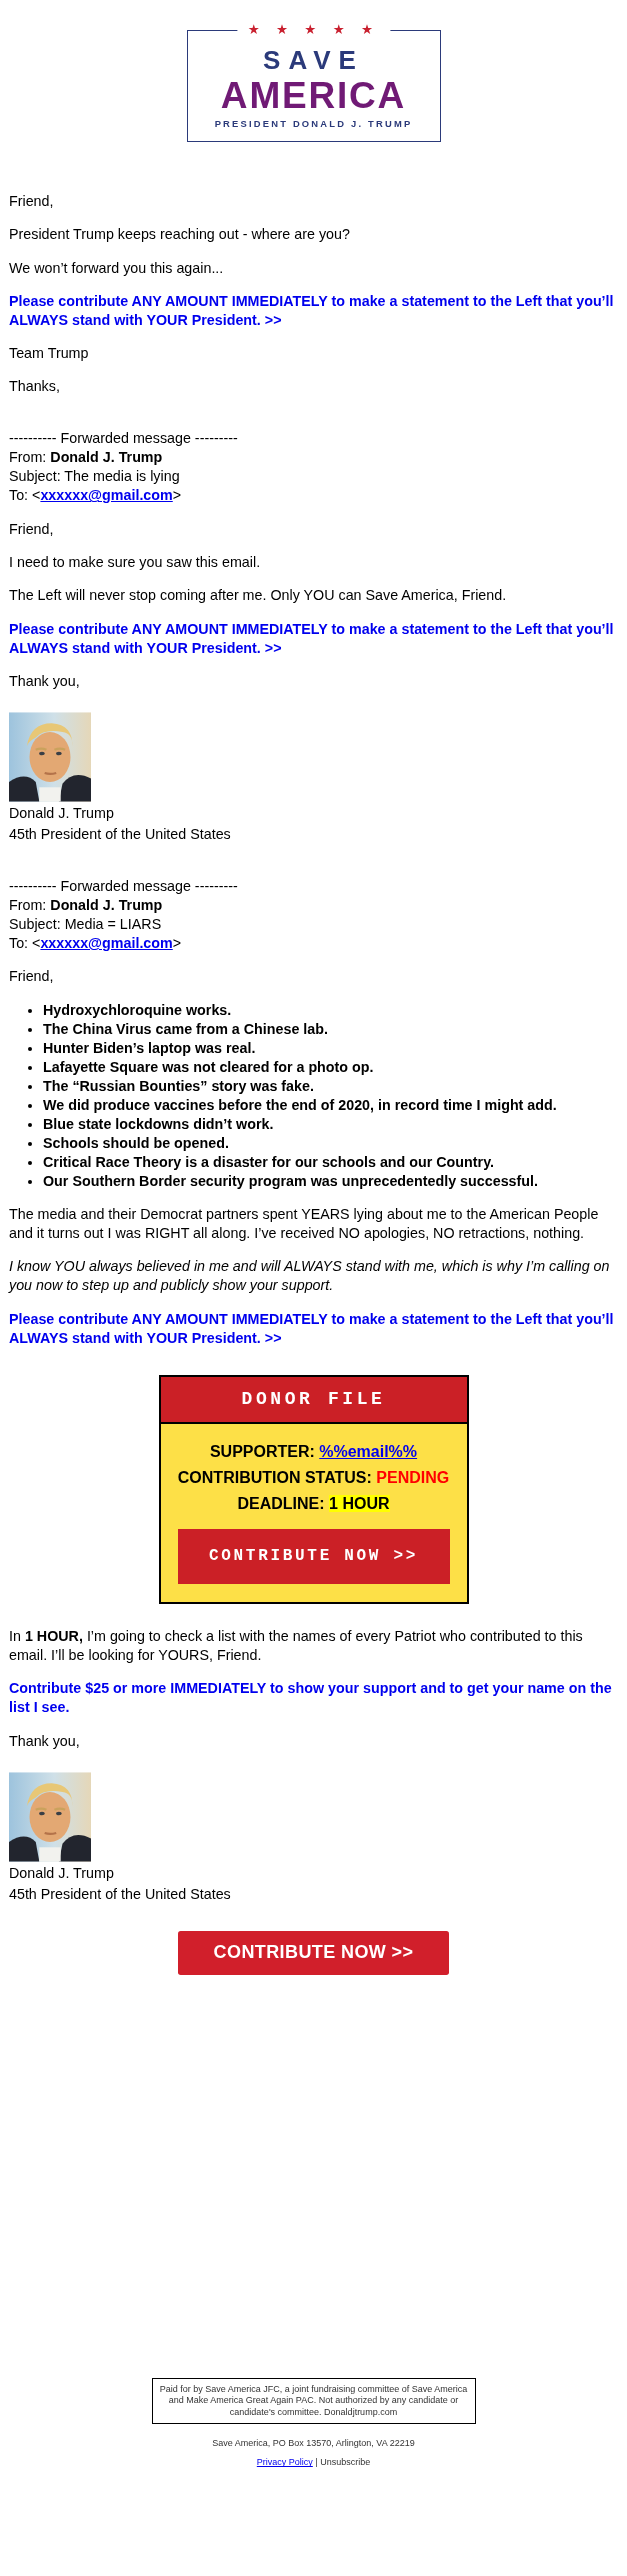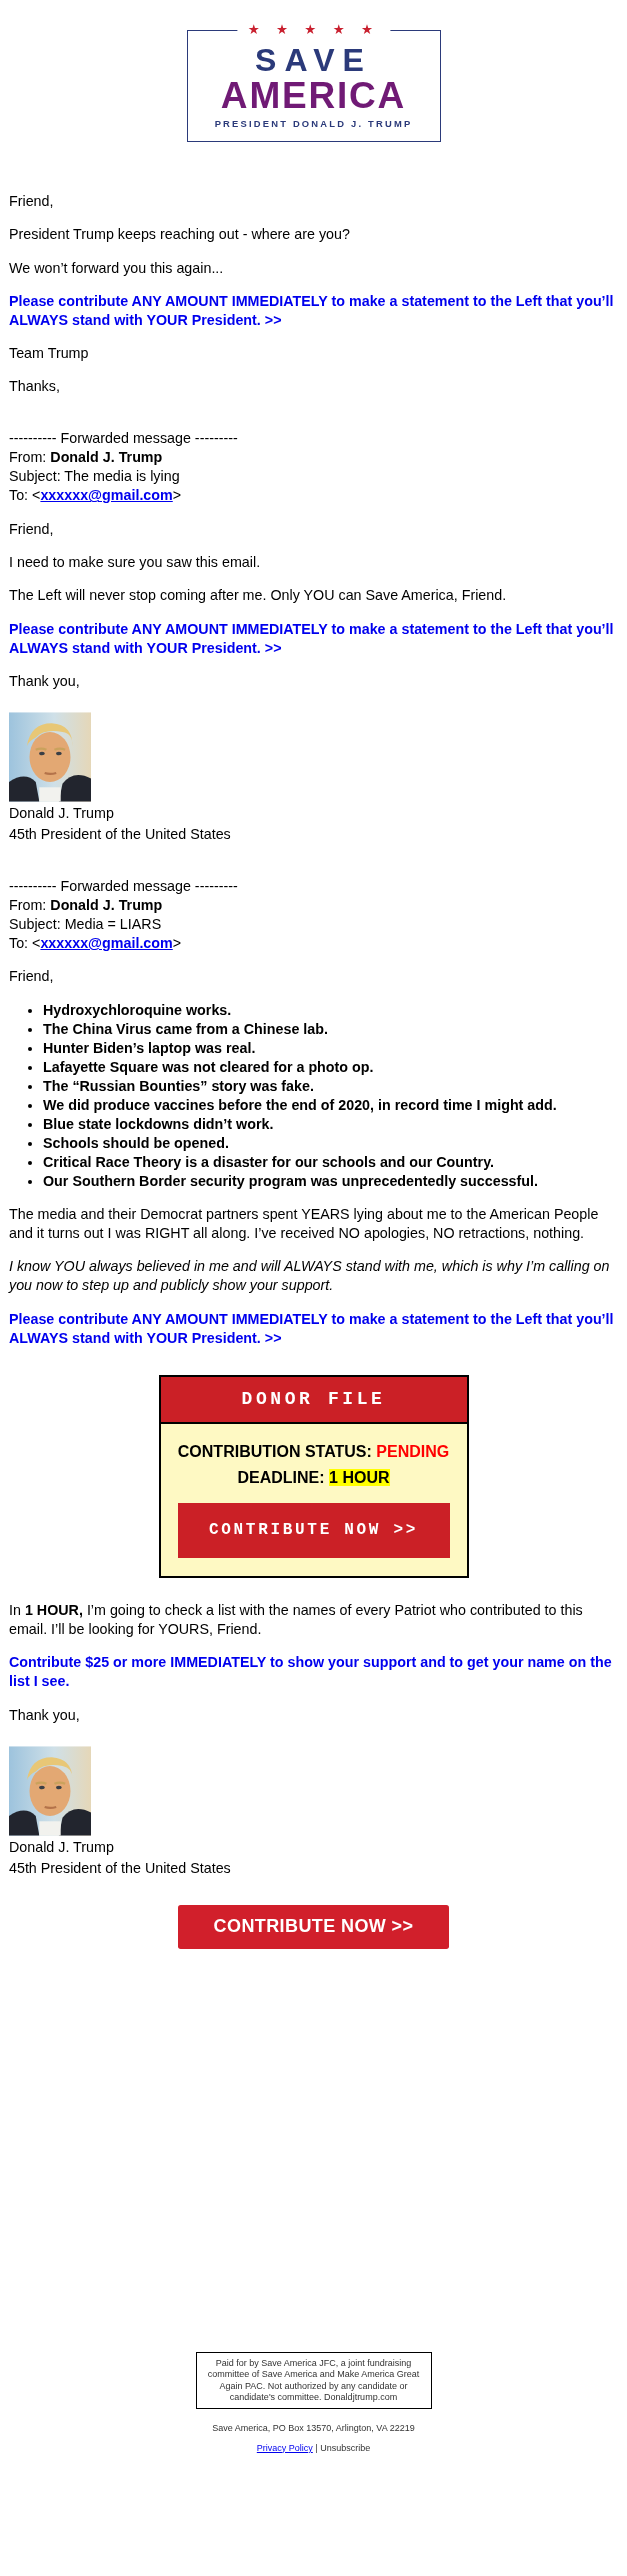--- a/index.html
+++ b/index.html
@@ -13,21 +13,21 @@
   .logo-wrap { text-align: center; }
   .logo-box {
     display: inline-block; position: relative; margin-top: 30px;
     width: 254px; border: 1.8px solid #2b3a7a; padding: 14.3px 0 11.6px;
   }
   .logo-stars {
     position: absolute; top: -10px; left: 50%; transform: translateX(-50%);
     background: #fff; padding: 0 10.8px; color: #c9202f; font-size: 13.4px;
     letter-spacing: 6.3px; white-space: nowrap; line-height: 18px;
   }
-  .logo-save { color: #2b3a7a; font-size: 32px; font-weight: bold; letter-spacing: 8px; line-height: 30.5px; }
+  .logo-save { color: #2b3a7a; font-size: 26px; font-weight: bold; letter-spacing: 8px; line-height: 30.5px; }
   .logo-america { color: #701a75; font-size: 37px; font-weight: bold; letter-spacing: 1.8px; line-height: 39px; }
   .logo-subtitle { color: #2b3a7a; font-size: 9.4px; font-weight: bold; letter-spacing: 2.2px; margin-top: 3.6px; }
 
   .first-para { margin-top: 50px; }
 
   a.cta { color: #0000ee; font-weight: bold; cursor: pointer; }
   a.email-link { color: #0000ee; font-weight: bold; text-decoration: underline; cursor: pointer; }
 
   .fwd-header { margin-top: 33px; }
   .fwd-header div { line-height: 19px; }
@@ -36,21 +36,21 @@
   .sig-line { line-height: 19px; margin: 1.8px 0 0; }
 
   ul.claims { margin: 14.3px 0; padding-left: 34px; }
   ul.claims li { font-weight: bold; line-height: 19px; }
 
   .underlined { }
   .italic-para { font-style: italic; }
 
   
   .donor-box {
-    width: 310px; margin: 27px auto 23px; border: 2.7px solid #000; background: #fef9c3;
+    width: 310px; margin: 27px auto 23px; border: 2.7px solid #000; background: #fde047;
   }
   .donor-header {
     background: #cb2026; color: #fff; text-align: center;
     font-family: "Liberation Mono", monospace; font-weight: bold;
     font-size: 18px; letter-spacing: 3.6px; padding: 13.4px 0;
     border-bottom: 2.7px solid #000;
   }
   .donor-body { padding: 14.3px 7.2px 18px; text-align: center; }
   .donor-line { font-size: 16px; font-weight: bold; line-height: 26px; }
   .pending { color: #ff0000; }
@@ -66,21 +66,21 @@
   .big-button-wrap { text-align: center; margin-top: 27px; }
   .big-button {
     display: inline-block; width: 271px; background: #d11f2b; color: #fff;
     font-weight: bold; font-size: 18px; letter-spacing: 0.4px;
     padding: 12.5px 0; border-radius: 2.7px; text-decoration: none; cursor: pointer;
   }
 
   
   .footer { margin-top: 403px; text-align: center; font-size: 9px; line-height: 11.2px; color: #333; }
   .footer-box {
-    width: 236px; margin: 14px auto; border: 0.9px solid #000; padding: 5.4px 7.2px; text-align: center;
+    width: 324px; margin: 14px auto; border: 0.9px solid #000; padding: 5.4px 7.2px; text-align: center;
   }
   .footer-address { margin-top: 13px; }
   .footer-links { margin-top: 8px; }
   .footer-links a.privacy { color: #0000ee; text-decoration: underline; cursor: pointer; }
   .footer-links .unsub { color: #333; cursor: pointer; }
 </style>
 </head>
 <body>
 
 <div class="page">
@@ -161,20 +161,21 @@
       <li>Our Southern Border security program was unprecedentedly successful.</li>
     </ul>
 
     <p><span>The media and their Democrat partners spent YEARS lying about me to the American People and it turns out I was RIGHT all along. </span><span class="underlined">I’ve received NO apologies, NO retractions, nothing.</span></p>
     <p class="italic-para">I know YOU always believed in me and will ALWAYS stand with me, which is why I’m calling on you now to step up and publicly show your support.</p>
     <p><a class="cta">Please contribute ANY AMOUNT IMMEDIATELY to make a statement to the Left that you’ll ALWAYS stand with YOUR President. &gt;&gt;</a></p>
 
     <div class="donor-box">
       <div class="donor-header">DONOR FILE</div>
       <div class="donor-body">
+        <div class="donor-line"><span>SUPPORTER: </span><a class="email-link">%%email%%</a></div>
         <div class="donor-line"><span>CONTRIBUTION STATUS: </span><span class="pending">PENDING</span></div>
         <div class="donor-line"><span>DEADLINE: </span><span class="deadline-hl">1 HOUR</span></div>
         <a class="donor-button">CONTRIBUTE NOW &gt;&gt;</a>
       </div>
     </div>
 
     <p><span>In </span><b>1 HOUR,</b><span> I’m going to check a list with the names of every Patriot who contributed to this email. I’ll be looking for YOURS, Friend.</span></p>
     <p><a class="cta">Contribute $25 or more IMMEDIATELY to show your support and to get your name on the list I see.</a></p>
     <p>Thank you,</p>
 

